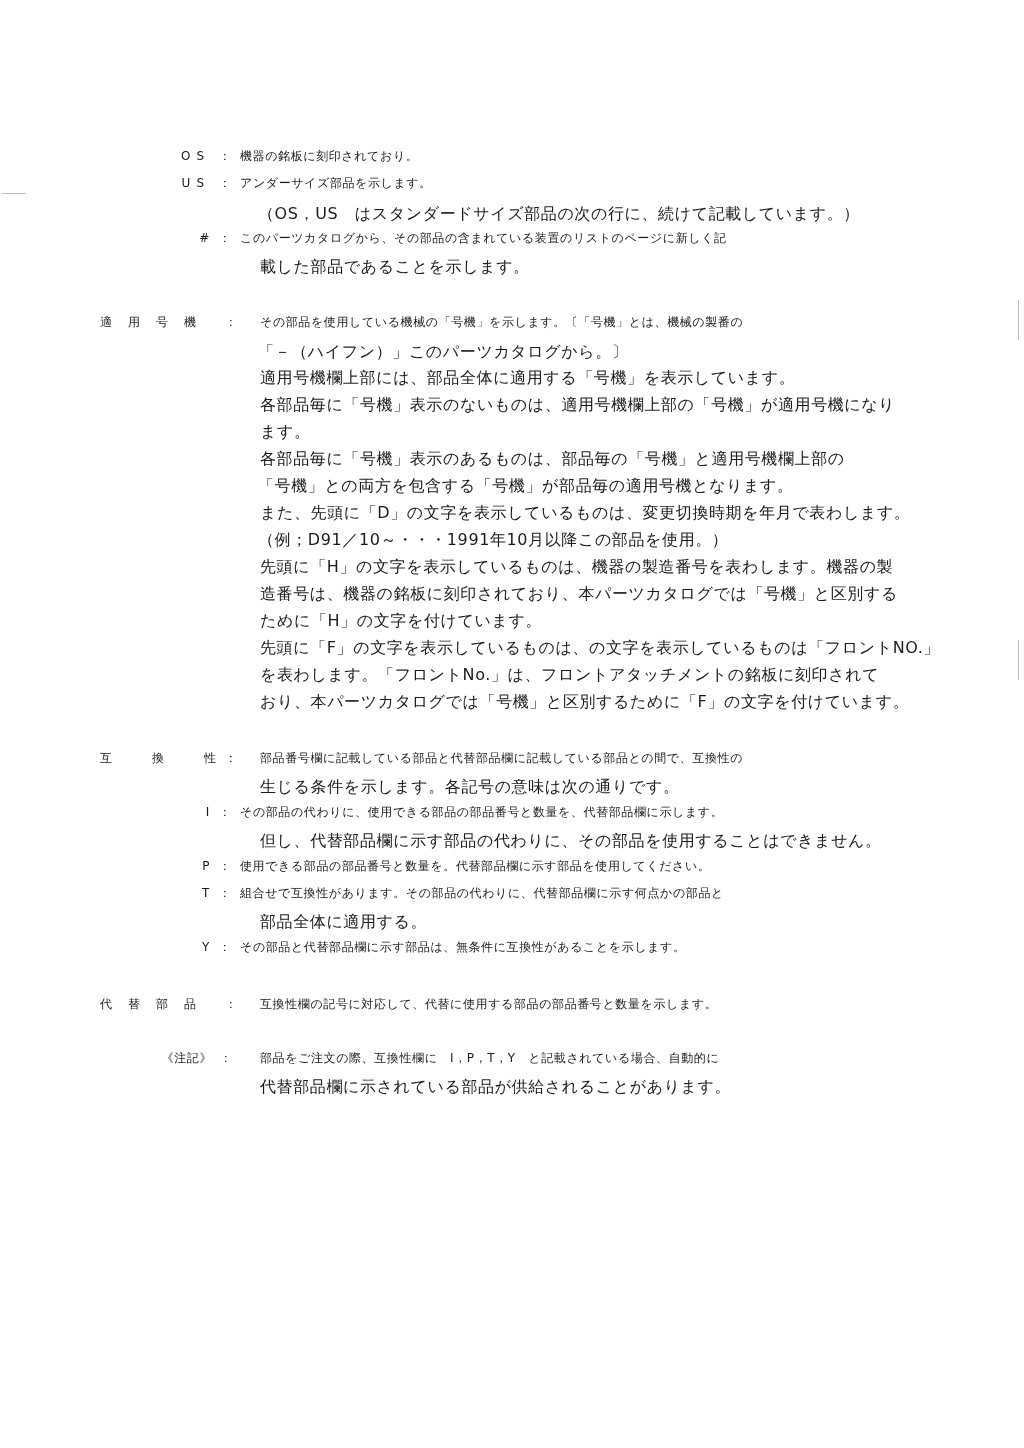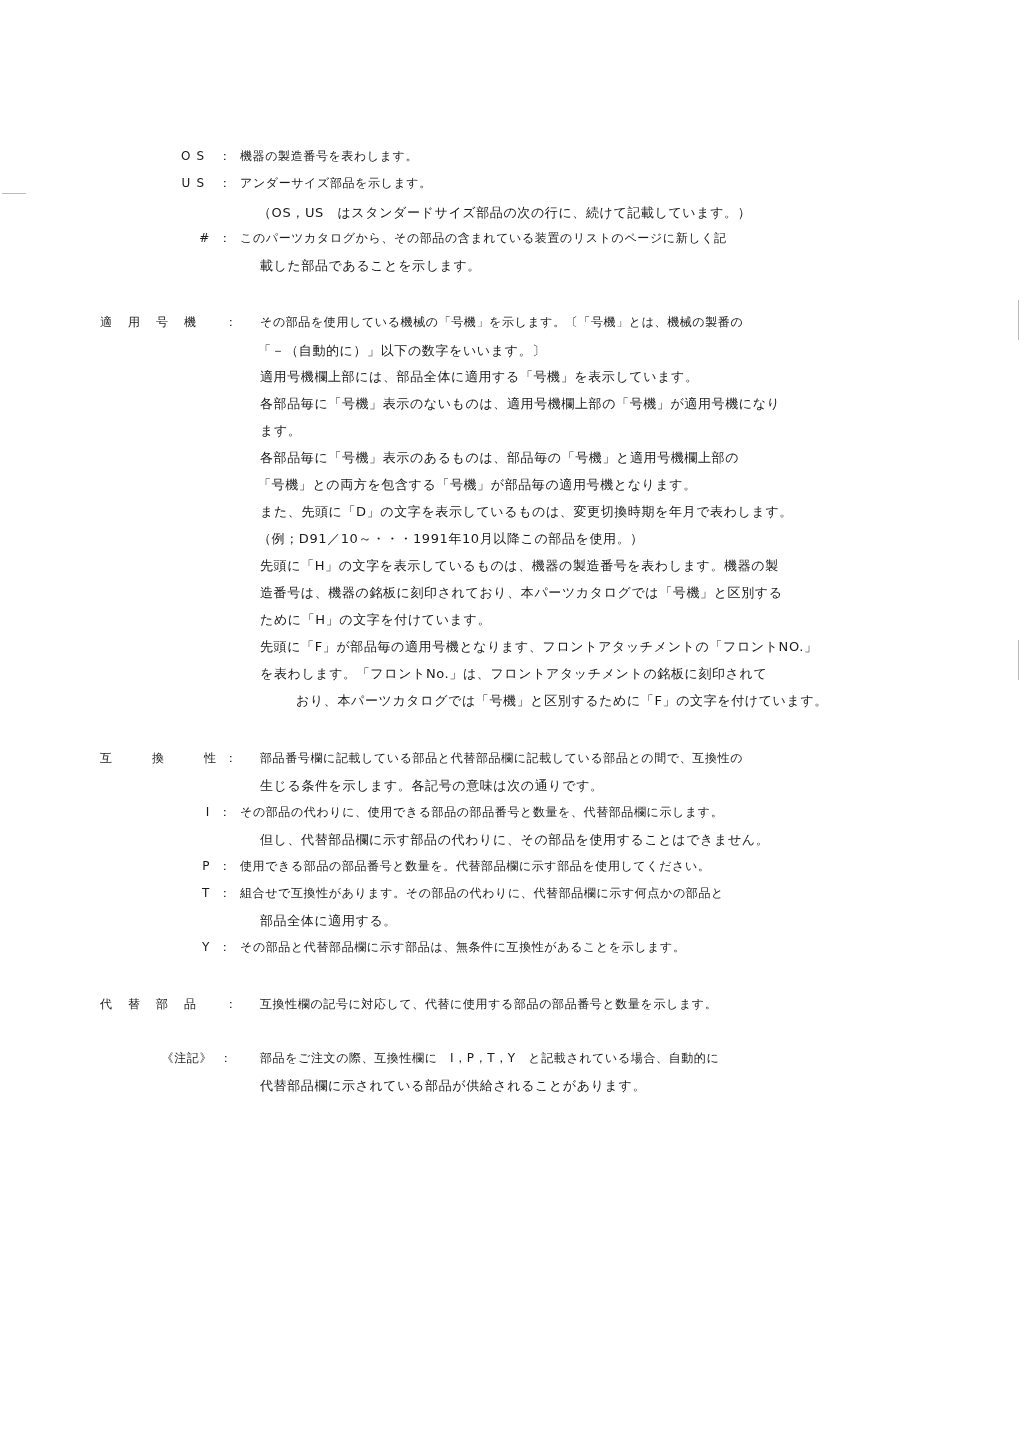--- a/index.html
+++ b/index.html
@@ -6,36 +6,36 @@
   body {
     width:1024px; height:1448px; background:#ffffff; position:relative; overflow:hidden;
     font-family: "DejaVu Sans", sans-serif; color:#1a1a1a;
   }
   .page { position:absolute; left:0; top:0; width:1024px; height:1448px; }
   .row { position:absolute; display:flex; align-items:baseline; font-size:12px; letter-spacing:0.6px; }
   .label { text-align:right; white-space:nowrap; }
   .colon { width:30px; text-align:center; }
   .text { white-space:nowrap; }
   .wide-label { letter-spacing:16px; }
-  .line { position:absolute; font-size:13px; letter-spacing:0.6px; white-space:nowrap; }
+  .line { position:absolute; font-size:16px; letter-spacing:0.6px; white-space:nowrap; }
   .edge-mark { position:absolute; background:#bbb; }
 </style>
 </head>
 <body>
 
 <div class="page">
 
   <div class="edge-mark" style="left:2px;top:193px;width:24px;height:1px;"></div>
   <div class="edge-mark" style="left:1018px;top:300px;width:1px;height:40px;"></div>
   <div class="edge-mark" style="left:1018px;top:640px;width:1px;height:40px;"></div>
 
   <div class="row" style="left:150px;top:148px;">
     <span class="label" style="width:60px;letter-spacing:6px;">OS</span>
     <span class="colon">：</span>
-    <span class="text">機器の製造番号を表わします。</span>
+    <span class="text">機器の銘板に刻印されており。</span>
   </div>
 
   <div class="row" style="left:150px;top:175px;">
     <span class="label" style="width:60px;letter-spacing:6px;">US</span>
     <span class="colon">：</span>
     <span class="text">アンダーサイズ部品を示します。</span>
   </div>
   <div class="line" style="left:258px;top:204px;">（OS，US　はスタンダードサイズ部品の次の行に、続けて記載しています。）</div>
 
   <div class="row" style="left:150px;top:230px;">
@@ -43,34 +43,34 @@
     <span class="colon">：</span>
     <span class="text">このパーツカタログから、その部品の含まれている装置のリストのページに新しく記</span>
   </div>
   <div class="line" style="left:260px;top:257px;">載した部品であることを示します。</div>
 
   <div class="row" style="left:100px;top:314px;">
     <span class="label wide-label" style="width:122px;text-align:left;">適用号機</span>
     <span class="colon" style="width:18px;">：</span>
     <span class="text" style="margin-left:20px;">その部品を使用している機械の「号機」を示します。〔「号機」とは、機械の製番の</span>
   </div>
-  <div class="line" style="left:258px;top:342px;">「－（自動的に）」以下の数字をいいます。〕</div>
+  <div class="line" style="left:258px;top:342px;">「－（ハイフン）」このパーツカタログから。〕</div>
   <div class="line" style="left:260px;top:368px;">適用号機欄上部には、部品全体に適用する「号機」を表示しています。</div>
   <div class="line" style="left:260px;top:395px;">各部品毎に「号機」表示のないものは、適用号機欄上部の「号機」が適用号機になり</div>
   <div class="line" style="left:260px;top:422px;">ます。</div>
   <div class="line" style="left:260px;top:449px;">各部品毎に「号機」表示のあるものは、部品毎の「号機」と適用号機欄上部の</div>
   <div class="line" style="left:258px;top:476px;">「号機」との両方を包含する「号機」が部品毎の適用号機となります。</div>
   <div class="line" style="left:260px;top:503px;">また、先頭に「D」の文字を表示しているものは、変更切換時期を年月で表わします。</div>
   <div class="line" style="left:258px;top:530px;">（例；D91／10～・・・1991年10月以降この部品を使用。）</div>
   <div class="line" style="left:260px;top:584px;">造番号は、機器の銘板に刻印されており、本パーツカタログでは「号機」と区別する</div>
   <div class="line" style="left:260px;top:557px;">先頭に「H」の文字を表示しているものは、機器の製造番号を表わします。機器の製</div>
   <div class="line" style="left:260px;top:611px;">ために「H」の文字を付けています。</div>
-  <div class="line" style="left:260px;top:638px;">先頭に「F」が部品毎の適用号機となります、フロントアタッチメントの「フロントNO.」</div>
+  <div class="line" style="left:260px;top:638px;">先頭に「F」の文字を表示しているものは、の文字を表示しているものは「フロントNO.」</div>
   <div class="line" style="left:260px;top:665px;">を表わします。「フロントNo.」は、フロントアタッチメントの銘板に刻印されて</div>
-  <div class="line" style="left:260px;top:692px;margin-left:36px;">おり、本パーツカタログでは「号機」と区別するために「F」の文字を付けています。</div>
+  <div class="line" style="left:260px;top:692px;">おり、本パーツカタログでは「号機」と区別するために「F」の文字を付けています。</div>
 
   <div class="row" style="left:100px;top:750px;">
     <span class="label" style="width:122px;text-align:left;letter-spacing:40px;">互換性</span>
     <span class="colon" style="width:18px;">：</span>
     <span class="text" style="margin-left:20px;">部品番号欄に記載している部品と代替部品欄に記載している部品との間で、互換性の</span>
   </div>
   <div class="line" style="left:260px;top:777px;">生じる条件を示します。各記号の意味は次の通りです。</div>
 
   <div class="row" style="left:150px;top:804px;">
     <span class="label" style="width:60px;">I</span>

